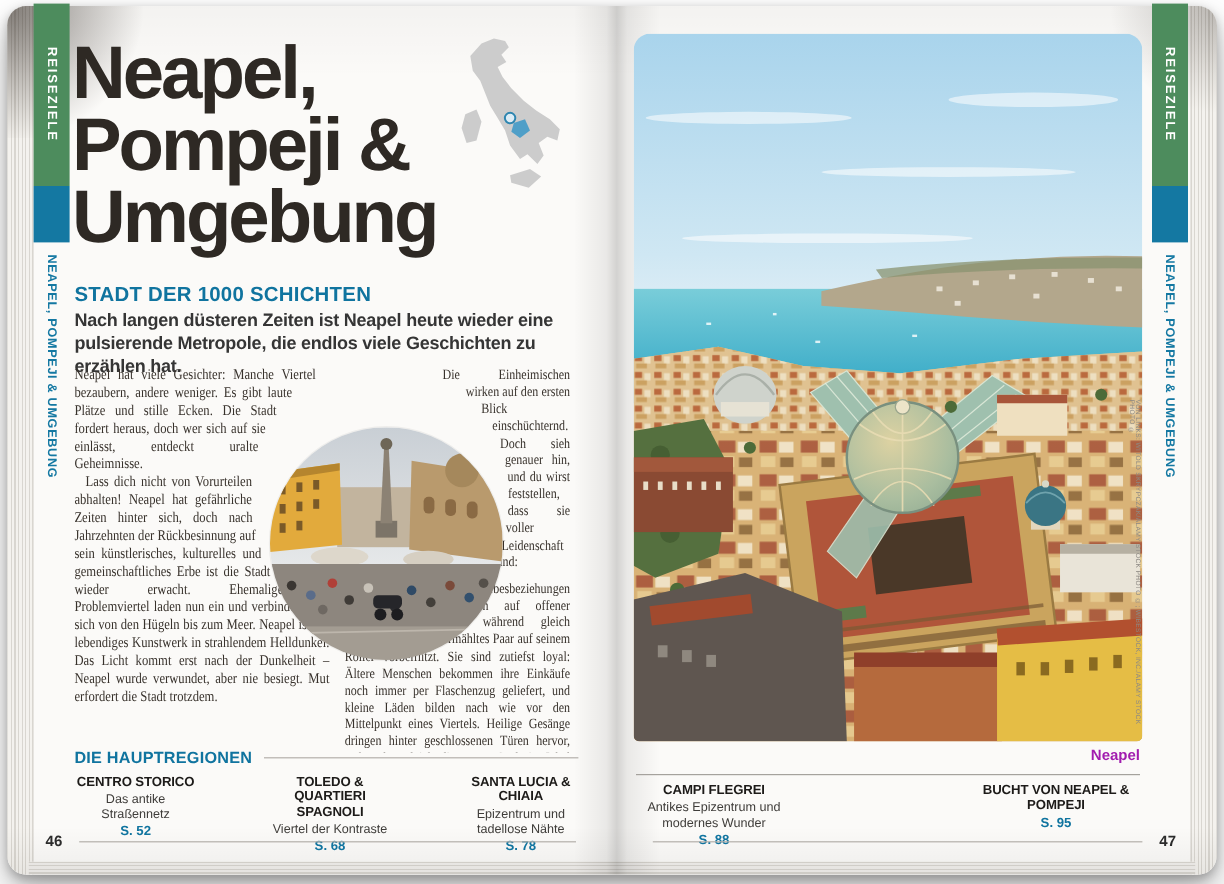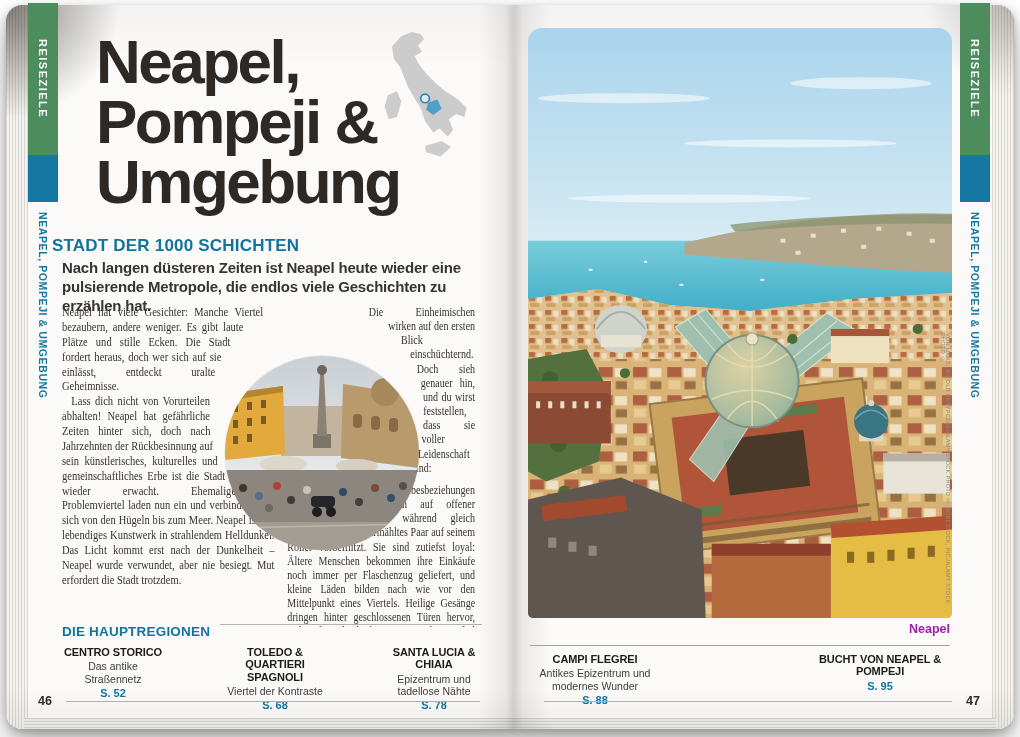--- a/index.html
+++ b/index.html
@@ -30,23 +30,23 @@
   .vtext{writing-mode:vertical-rl;text-orientation:mixed;}
   .tab-green{position:absolute;width:30px;height:152px;background:#4d8c5d;top:3px;
         display:flex;align-items:center;justify-content:center;}
   .tab-green .vtext{color:#fff;font-size:11px;font-weight:bold;letter-spacing:1.5px;}
   .tab-teal{position:absolute;width:30px;height:47px;top:155px;background:#1478a2;}
   .chapter-vert{position:absolute;top:212px;width:26px;height:300px;color:#1478a2;
         font-size:10.5px;font-weight:bold;letter-spacing:.6px;display:flex;justify-content:center;}
 
   
   .title{position:absolute;left:60px;top:32px;width:420px;color:#2e2924;
-        font-weight:bold;font-size:62px;line-height:.97;letter-spacing:-2.5px;margin-left:36px;}
+        font-weight:bold;font-size:62px;line-height:.97;letter-spacing:-2.5px;}
   .italy-map{position:absolute;left:366px;top:30px;width:114px;height:150px;}
-  .subtitle{position:absolute;left:52px;top:236px;color:#10749f;font-weight:bold;
+  .subtitle{position:absolute;left:62px;top:236px;color:#10749f;font-weight:bold;
         font-size:17px;letter-spacing:.2px;}
   .intro{position:absolute;left:62px;top:259px;width:418px;color:#353535;
         font-size:15px;line-height:1.26;letter-spacing:-.2px;font-weight:bold;}
 
   .bodytext{position:absolute;left:62px;top:305px;width:486px;height:322px;overflow:hidden;
         transform:scaleX(.85);transform-origin:left top;
         display:flex;gap:15px;
         font-family:"Liberation Serif",serif;color:#38322c;text-align:justify;}
   .col1{width:250px;font-size:12.4px;line-height:1.2;}
   .col2{width:221px;font-size:11.8px;line-height:1.2;}
@@ -58,21 +58,21 @@
         shape-outside:ellipse(127px 108px at 33px 108px);}
 
   .circle-photo{position:absolute;left:225px;top:356px;width:194px;height:194px;border-radius:50%;
         overflow:hidden;box-shadow:0 0 0 1px rgba(0,0,0,.05);}
   .circle-photo svg{display:block;width:100%;height:100%;}
 
   
   .regions{position:absolute;width:420px;}
   .regions-left{left:62px;top:624px;}
   .regions-right{left:530px;top:645px;}
-  .reg-head{display:flex;align-items:flex-start;gap:10px;}
+  .reg-head{display:flex;align-items:center;gap:10px;}
   .reg-head .label{color:#10749f;font-weight:bold;font-size:13.5px;letter-spacing:.2px;white-space:nowrap;}
   .reg-head .rule{flex:1;border-top:1px solid #b3b0ab;}
   .reg-row{display:flex;justify-content:space-between;margin-top:7px;}
   .reg-col{text-align:center;}
   .reg-name{font-size:11px;font-weight:bold;color:#1d1b19;line-height:1.12;letter-spacing:-.1px;}
   .reg-desc{font-size:10.5px;color:#3f3d3a;line-height:1.18;margin-top:2px;}
   .reg-page{font-size:11px;font-weight:bold;color:#10749f;margin-top:2px;}
   .top-rule{border-top:1px solid #a5a29d;}
 
   .foot-row{position:absolute;display:flex;align-items:center;gap:14px;}

